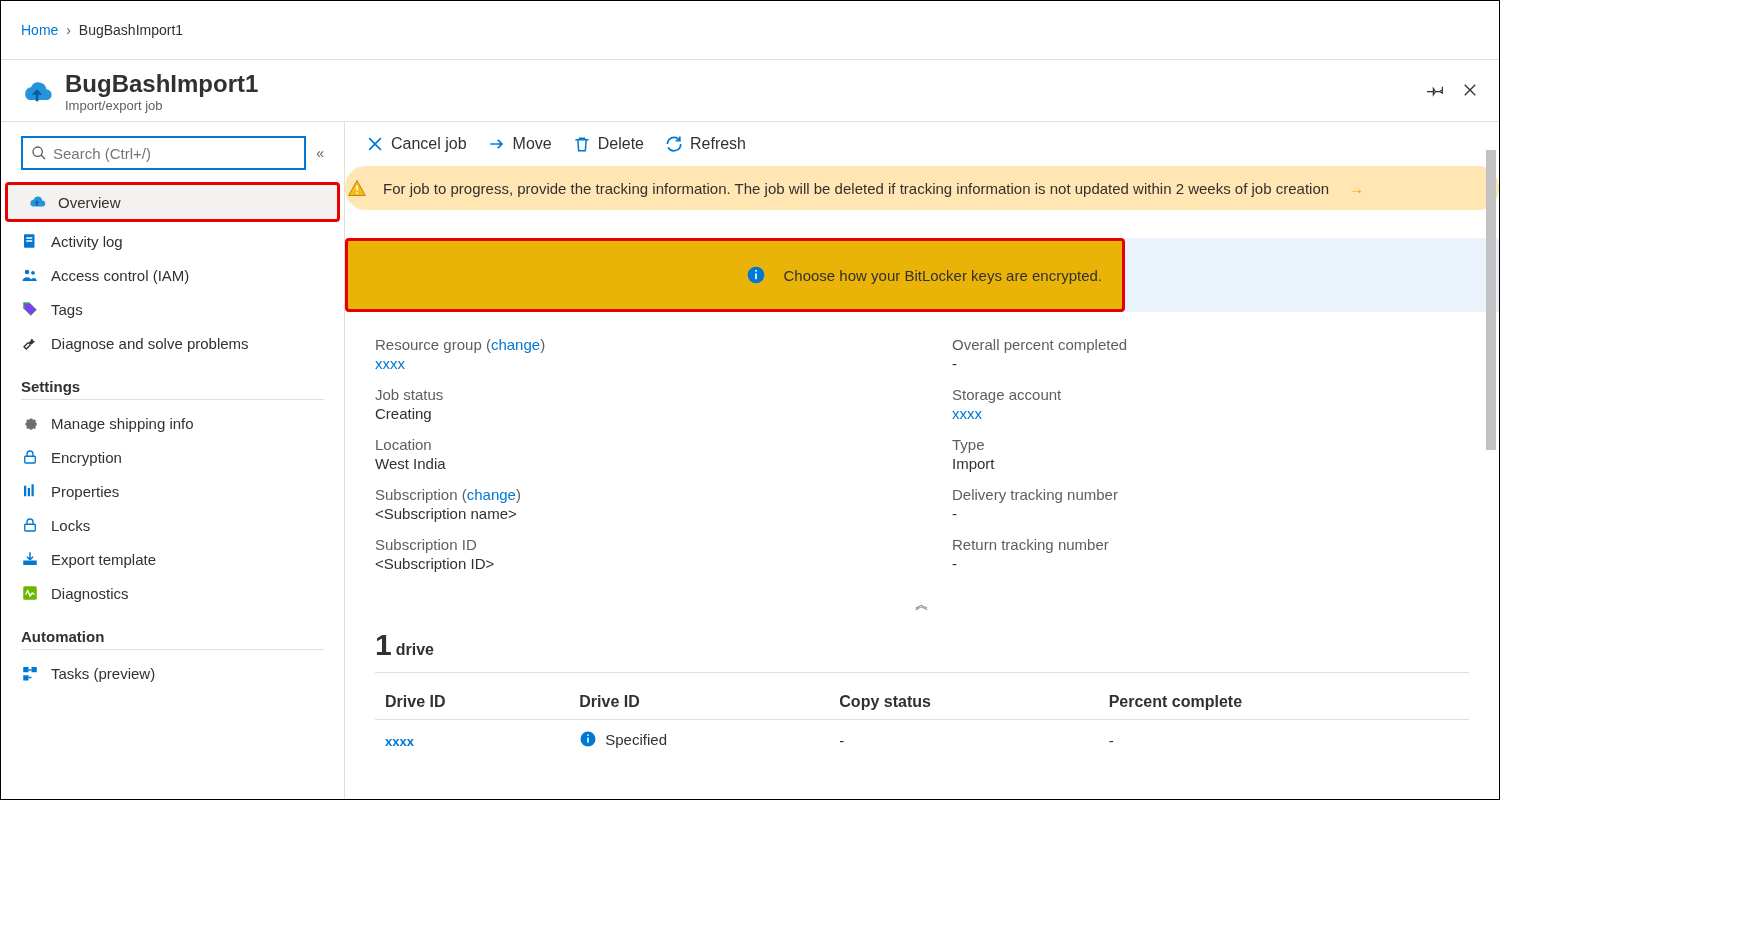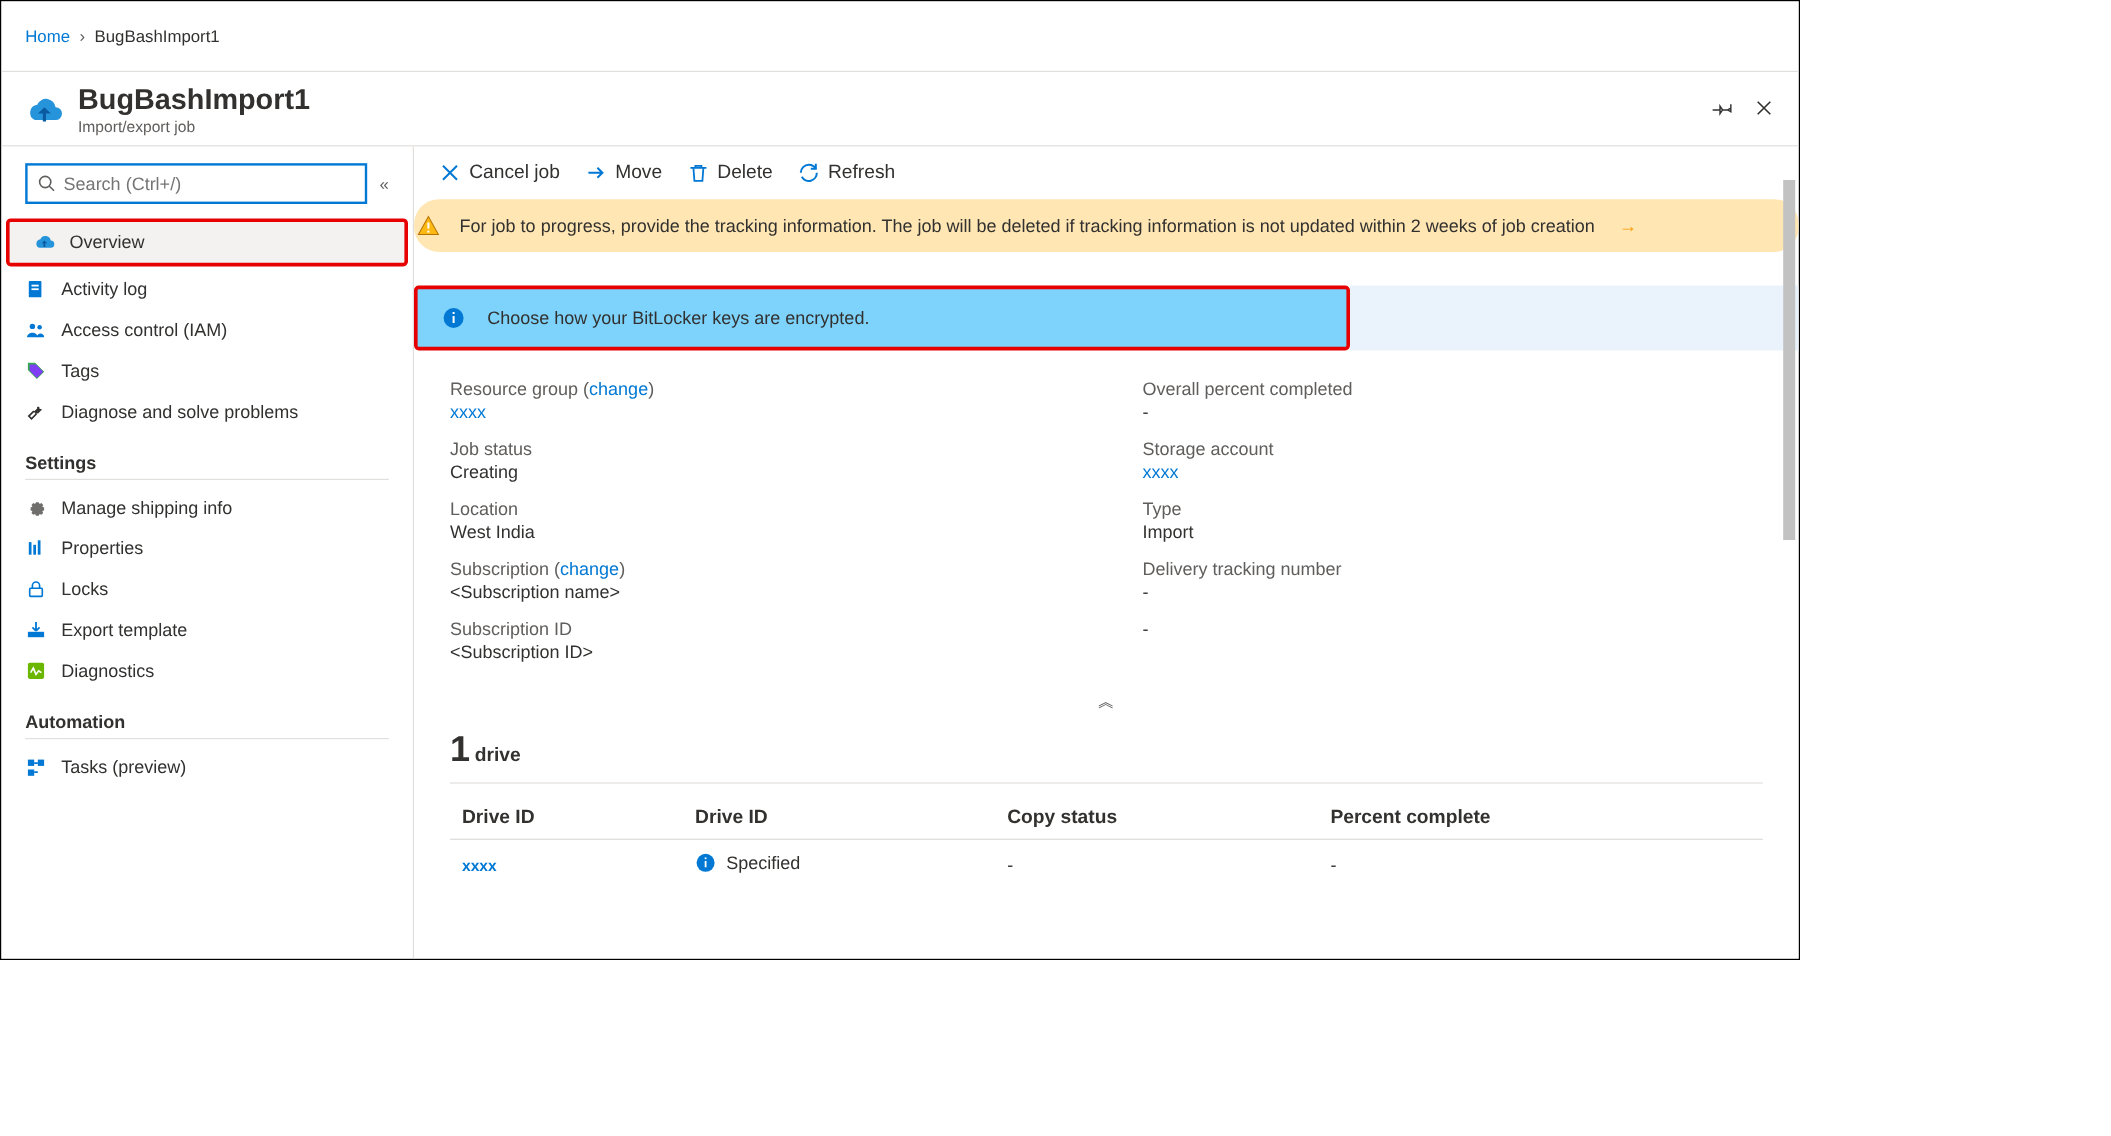--- a/index.html
+++ b/index.html
@@ -41,21 +41,21 @@
   
   .content { flex: 1; display: flex; flex-direction: column; overflow: hidden; position: relative; }
 
   .toolbar { display: flex; align-items: center; gap: 20px; padding: 12px 20px; }
   .toolbar-btn { display: flex; align-items: center; gap: 6px; cursor: pointer; font-size: 16px; color: #323130; }
   .toolbar-btn svg { color: #0078d4; }
 
   .banner-warning { background: #ffe6b3; display: flex; align-items: center; padding: 12px 2px; gap: 16px; font-size: 15px; border-radius: 21px; }
   .banner-warning .arrow-right { margin-left: 4px; color: #ff9900; }
 
-  .banner-info { background: #7dd3fc; display: flex; align-items: center; padding: 14px 20px; gap: 18px; font-size: 15px; margin: 28px 0 0 0;}
+  .banner-info { background: #eab308; display: flex; align-items: center; padding: 24px 20px; gap: 18px; font-size: 15px; margin: 28px 0 0 0; justify-content: flex-end;}
   .banner-info.highlighted { border: 3px solid #e60000; border-radius: 4px; margin-left: 0; }
   .banner-row { display: flex; gap: 0; }
   .banner-row .banner-info.highlighted { width: 780px; }
   .banner-row .banner-rest { flex: 1; background: #eaf2fb; margin: 28px 0 0 0; }
 
   .scroll-area { flex: 1; overflow-y: auto; padding: 0 0 20px 0; position: relative; }
 
   .props { display: grid; grid-template-columns: 1fr 1fr; gap: 6px 60px; padding: 24px 30px 10px 30px; }
   .prop-label { color: #605e5c; font-size: 15px; }
   .prop-value { font-size: 15px; margin-bottom: 8px; }
@@ -171,20 +171,27 @@
       </div>
 
       <div class="nav-section-title">Settings</div>
       <div class="nav-item">
         <span class="icon"><svg viewBox="0 0 24 24" width="18" height="18" fill="#605e5c">
               <path d="M12 8a4 4 0 100 8 4 4 0 000-8zm9 4l-2-1 1-2-2-2-2 1-1-2h-3l-1 2-2-1-2 2 1 2-2 1v3l2 1-1 2 2 2 2-1 1 2h3l1-2 2 1 2-2-1-2 2-1z" opacity=".9"></path>
             </svg></span>
         <span>Manage shipping info</span>
       </div>
       <div class="nav-item">
+        <span class="icon"><svg viewBox="0 0 24 24" width="18" height="18" fill="none" stroke="#0078d4" stroke-width="1.8">
+              <rect x="5" y="11" width="14" height="9" rx="1"></rect>
+              <path d="M8 11V8a4 4 0 018 0v3"></path>
+            </svg></span>
+        <span>Encryption</span>
+      </div>
+      <div class="nav-item">
         <span class="icon"><svg viewBox="0 0 24 24" width="18" height="18" fill="#0078d4">
               <rect x="4" y="5" width="3" height="14"></rect>
               <rect x="9" y="8" width="3" height="11"></rect>
               <rect x="14" y="3" width="3" height="16"></rect>
             </svg></span>
         <span>Properties</span>
       </div>
       <div class="nav-item">
         <span class="icon"><svg viewBox="0 0 24 24" width="18" height="18" fill="none" stroke="#0078d4" stroke-width="1.8">
               <rect x="5" y="11" width="14" height="9" rx="1"></rect>
@@ -306,20 +313,21 @@
             </div>
             <div class="prop-group">
               <div class="prop-label">Type</div>
               <div class="prop-value">Import</div>
             </div>
             <div class="prop-group">
               <div class="prop-label">Delivery tracking number</div>
               <div class="prop-value">-</div>
             </div>
             <div class="prop-group">
+              <div class="prop-label">Return tracking number</div>
               <div class="prop-value">-</div>
             </div>
           </div>
         </div>
 
         <div class="collapse-caret">︽</div>
 
         <div class="drive-section">
           <div class="drive-title">
             <span class="count">1</span>

